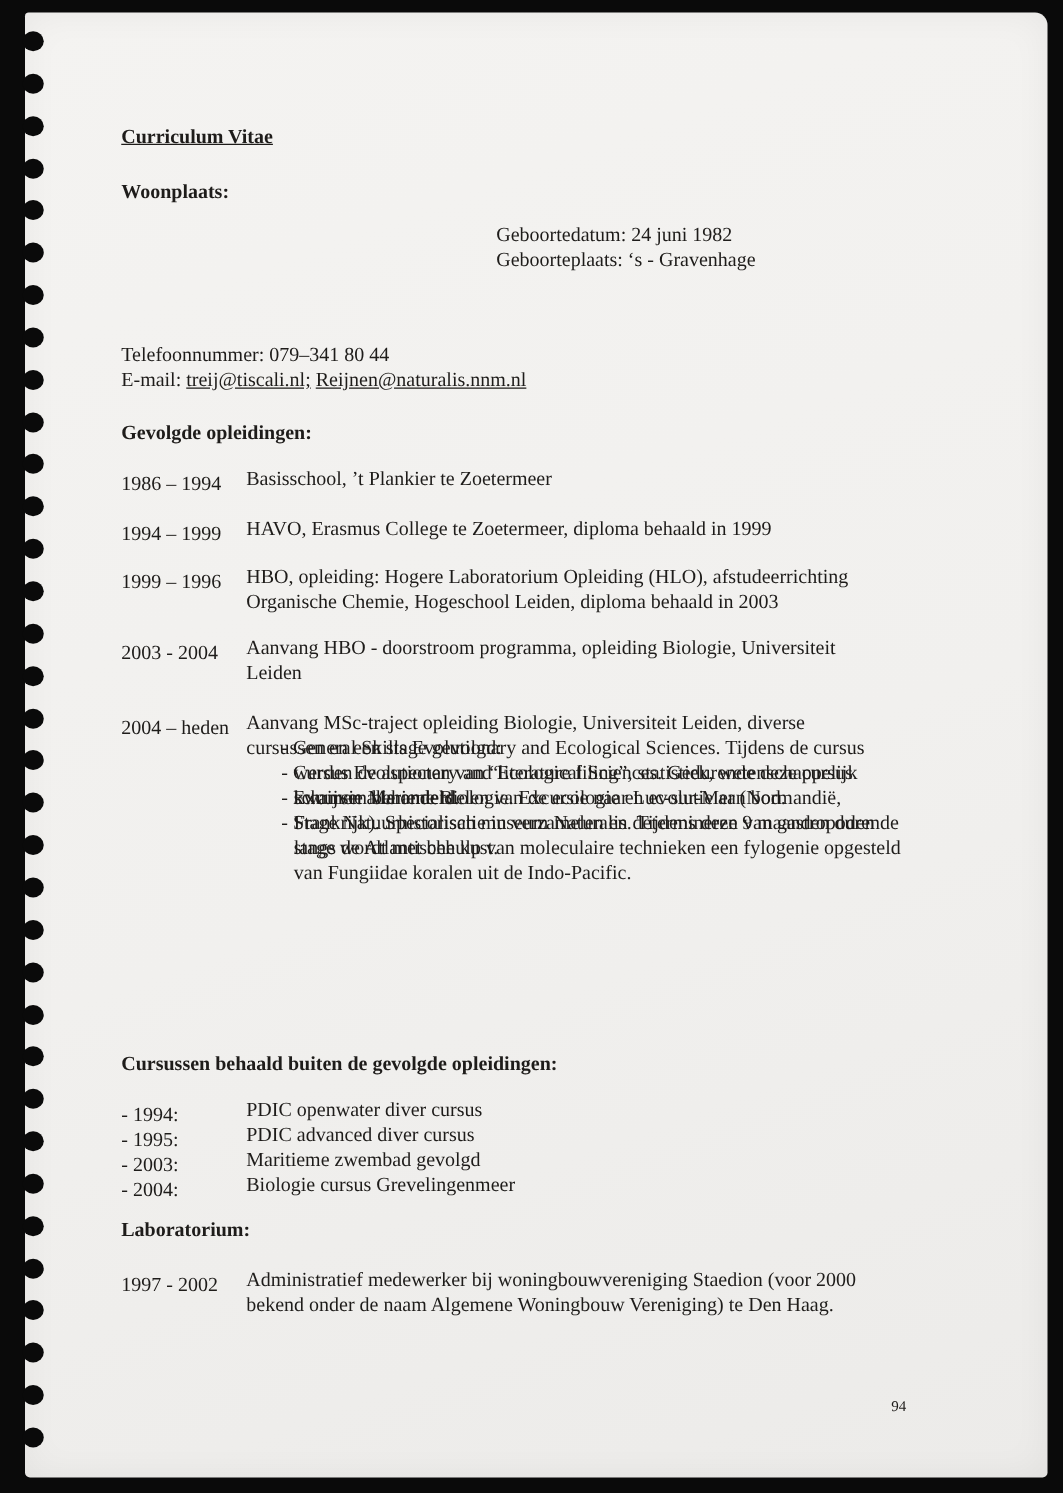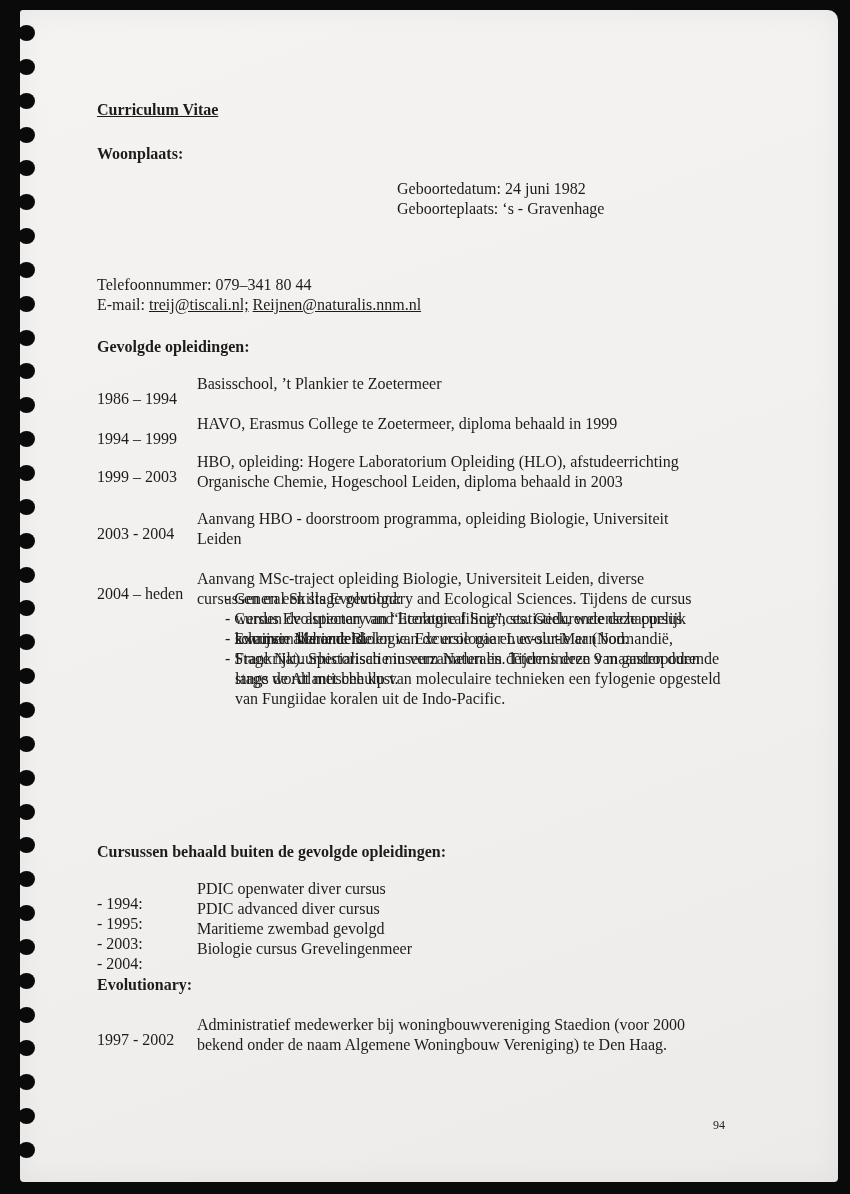--- a/index.html
+++ b/index.html
@@ -28,21 +28,21 @@
     width: 17px; height: 16px;
     border-radius: 50%;
     background: #0a0a0a;
   }
   .abs { position: absolute; left: 77px; white-space: nowrap; }
   .heading { font-weight: bold; }
   .title { font-weight: bold; text-decoration: underline; }
   .col-right { left: 377px; }
   .line-block div { height: 20px; white-space: nowrap; }
   .entry { position: absolute; left: 77px; width: 700px; }
-  .entry .period { position: absolute; left: 0; top: 15px; white-space: nowrap; font-family: Liberation Serif, serif; }
+  .entry .period { position: absolute; left: 0; top: 4px; white-space: nowrap; font-family: Liberation Serif, serif; }
   .entry .desc { margin-left: 100px; }
   .entry .desc div { height: 20px; white-space: nowrap; }
   .bullet > div { margin-left: 38px; }
   .bullet > div:first-child { margin-left: 28px; }
   .email-row span { margin-right: 4px; }
   .link { text-decoration: underline; }
   .page-number { position: absolute; left: 693px; top: 1105px; font-size: 12px; }
 </style>
 </head>
 <body style="background: rgb(10, 10, 10);">
@@ -114,21 +114,21 @@
     </div>
 
     <div class="entry" style="top:404px">
       <span class="period">1994 – 1999</span>
       <div class="desc">
           <div>HAVO, Erasmus College te Zoetermeer, diploma behaald in 1999</div>
         </div>
     </div>
 
     <div class="entry" style="top:442px">
-      <span class="period">1999 – 2003</span>
+      <span class="period">1999 – 1996</span>
       <div class="desc">
           <div>HBO, opleiding: Hogere Laboratorium Opleiding (HLO), afstudeerrichting</div>
           <div>Organische Chemie, Hogeschool Leiden, diploma behaald in 2003</div>
         </div>
     </div>
 
     <div class="entry" style="top:499px">
       <span class="period">2003 - 2004</span>
       <div class="desc">
           <div>Aanvang HBO - doorstroom programma, opleiding Biologie, Universiteit</div>
@@ -177,21 +177,21 @@
     </div>
     <div class="entry" style="top:909px">
       <span class="period">- 2003:</span>
       <div class="desc">Maritieme zwembad gevolgd</div>
     </div>
     <div class="entry" style="top:929px">
       <span class="period">- 2004:</span>
       <div class="desc">Biologie cursus Grevelingenmeer</div>
     </div>
 
-    <div class="abs heading" style="top:965px">Evolutionary:</div>
+    <div class="abs heading" style="top:965px">Laboratorium:</div>
 
     <div class="entry" style="top:1005px">
       <span class="period">1997 - 2002</span>
       <div class="desc">
           <div>Administratief medewerker bij woningbouwvereniging Staedion (voor 2000</div>
           <div>bekend onder de naam Algemene Woningbouw Vereniging) te Den Haag.</div>
         </div>
     </div>
 
     <div class="page-number">94</div>

